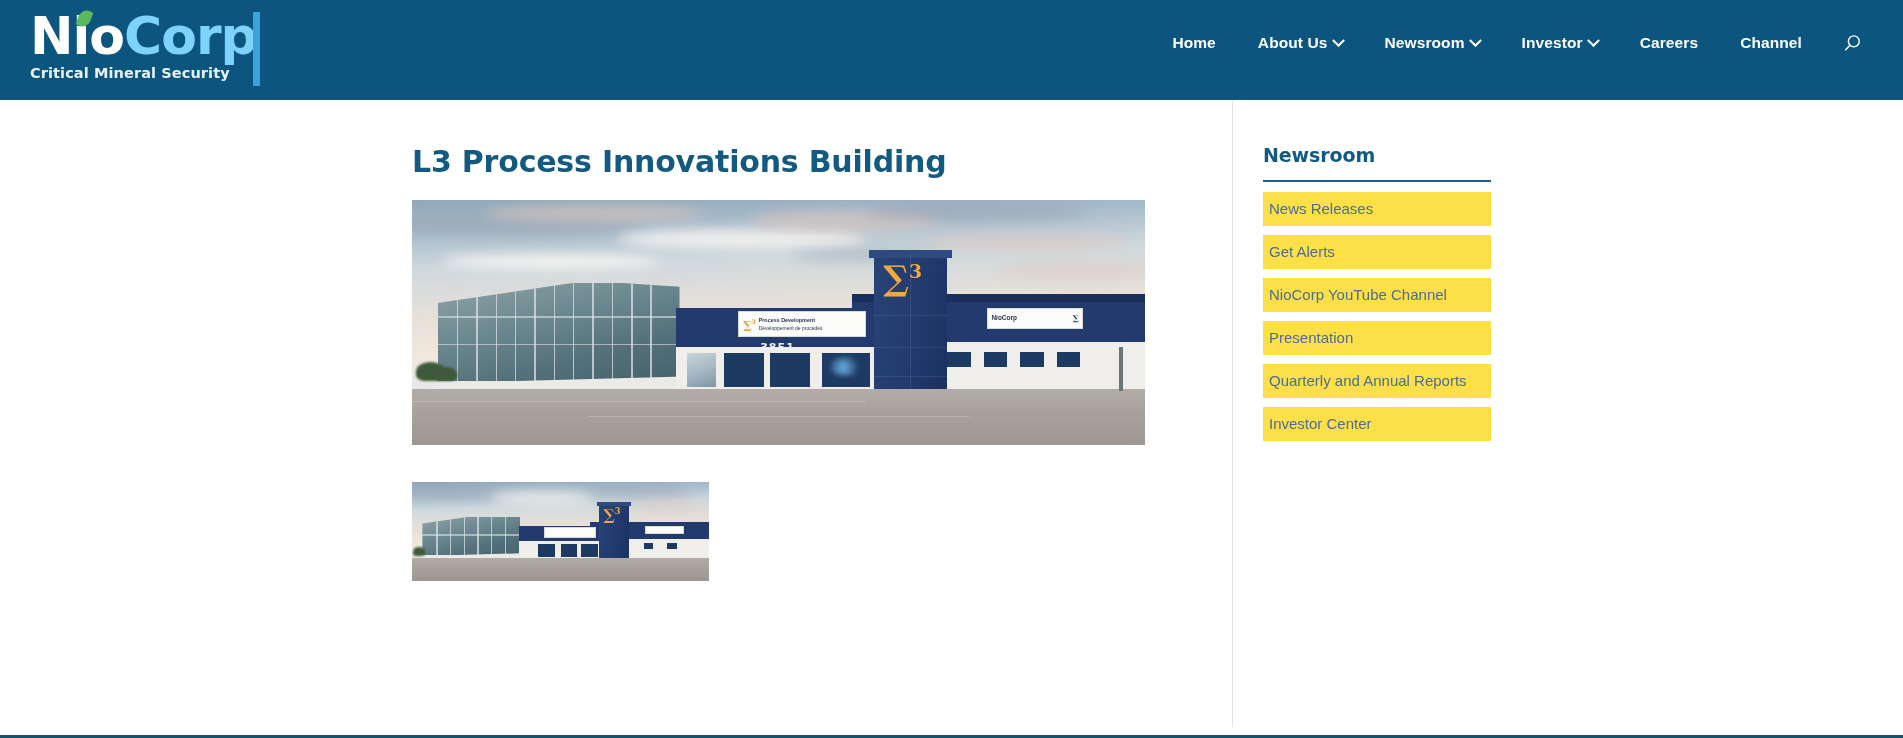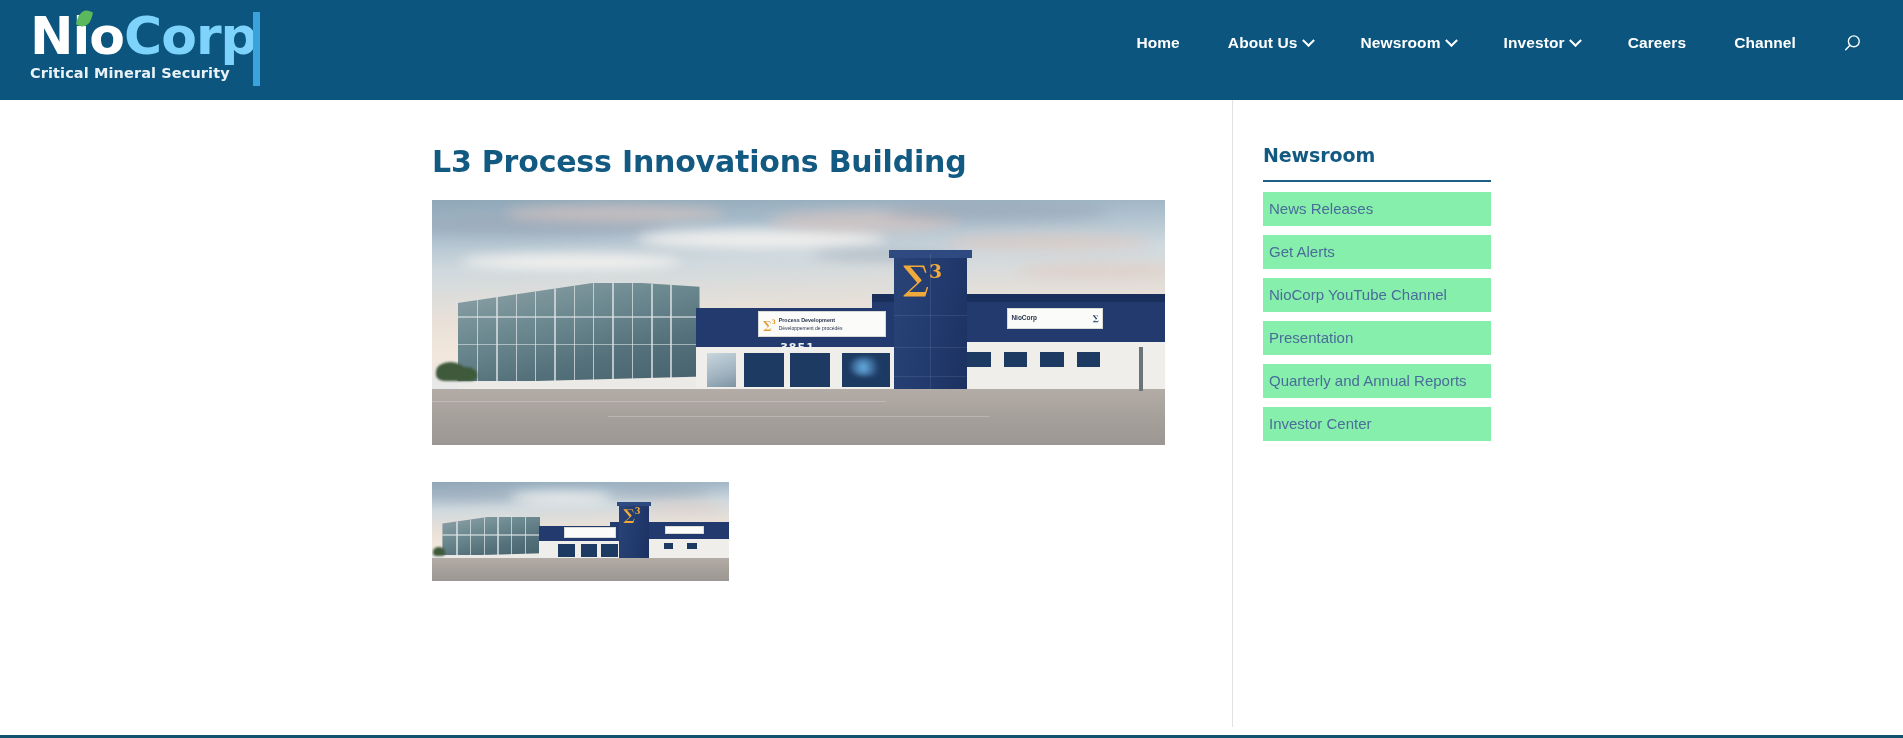--- a/index.html
+++ b/index.html
@@ -64,21 +64,21 @@
     letter-spacing: 0.1px;
     margin-top: 1px;
   }
 
   .main-nav {
     position: absolute;
     right: 40px;
     top: 30px;
     display: flex;
     align-items: center;
-    gap: 16px;
+    gap: 10px;
   }
   .nav-item {
     color: #ffffff;
     font-size: 15.5px;
     font-weight: 700;
     padding: 4px 16px;
     white-space: nowrap;
     cursor: pointer;
     display: flex;
     align-items: center;
@@ -116,21 +116,21 @@
   .footer-rule {
     position: absolute;
     left: 0; bottom: 0;
     width: 1903px; height: 3px;
     background: #11536e;
   }
 
   
   .main-col {
     position: absolute;
-    left: 432px; top: 0;
+    left: 412px; top: 0;
     width: 740px;
   }
   .page-title {
     color: #125a82;
     font-size: 30px;
     font-weight: 700;
     letter-spacing: -0.2px;
     margin-top: 44px;
     font-family: "DejaVu Sans", sans-serif;
   }
@@ -284,21 +284,21 @@
     width: 228px; height: 2px;
     background: #1d5f85;
     margin-top: 14px;
   }
   .sb-list { margin-top: 10px; }
   .sb-item {
     display: block;
     width: 228px;
     height: 34px;
     line-height: 34px;
-    background: #86efac;
+    background: #fde047;
     color: #4a6c99;
     font-size: 15px;
     padding-left: 6px;
     margin-bottom: 9px;
     cursor: pointer;
     white-space: nowrap;
     overflow: hidden;
     text-overflow: ellipsis;
   }
 </style>

